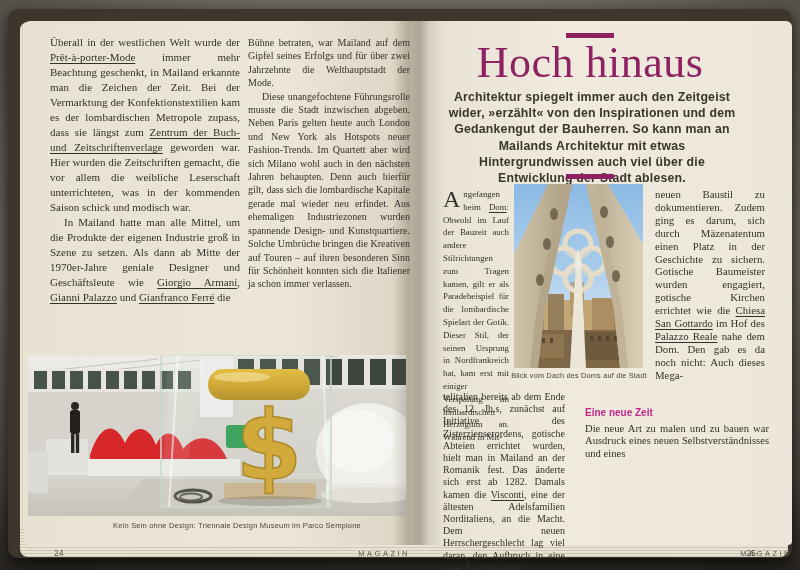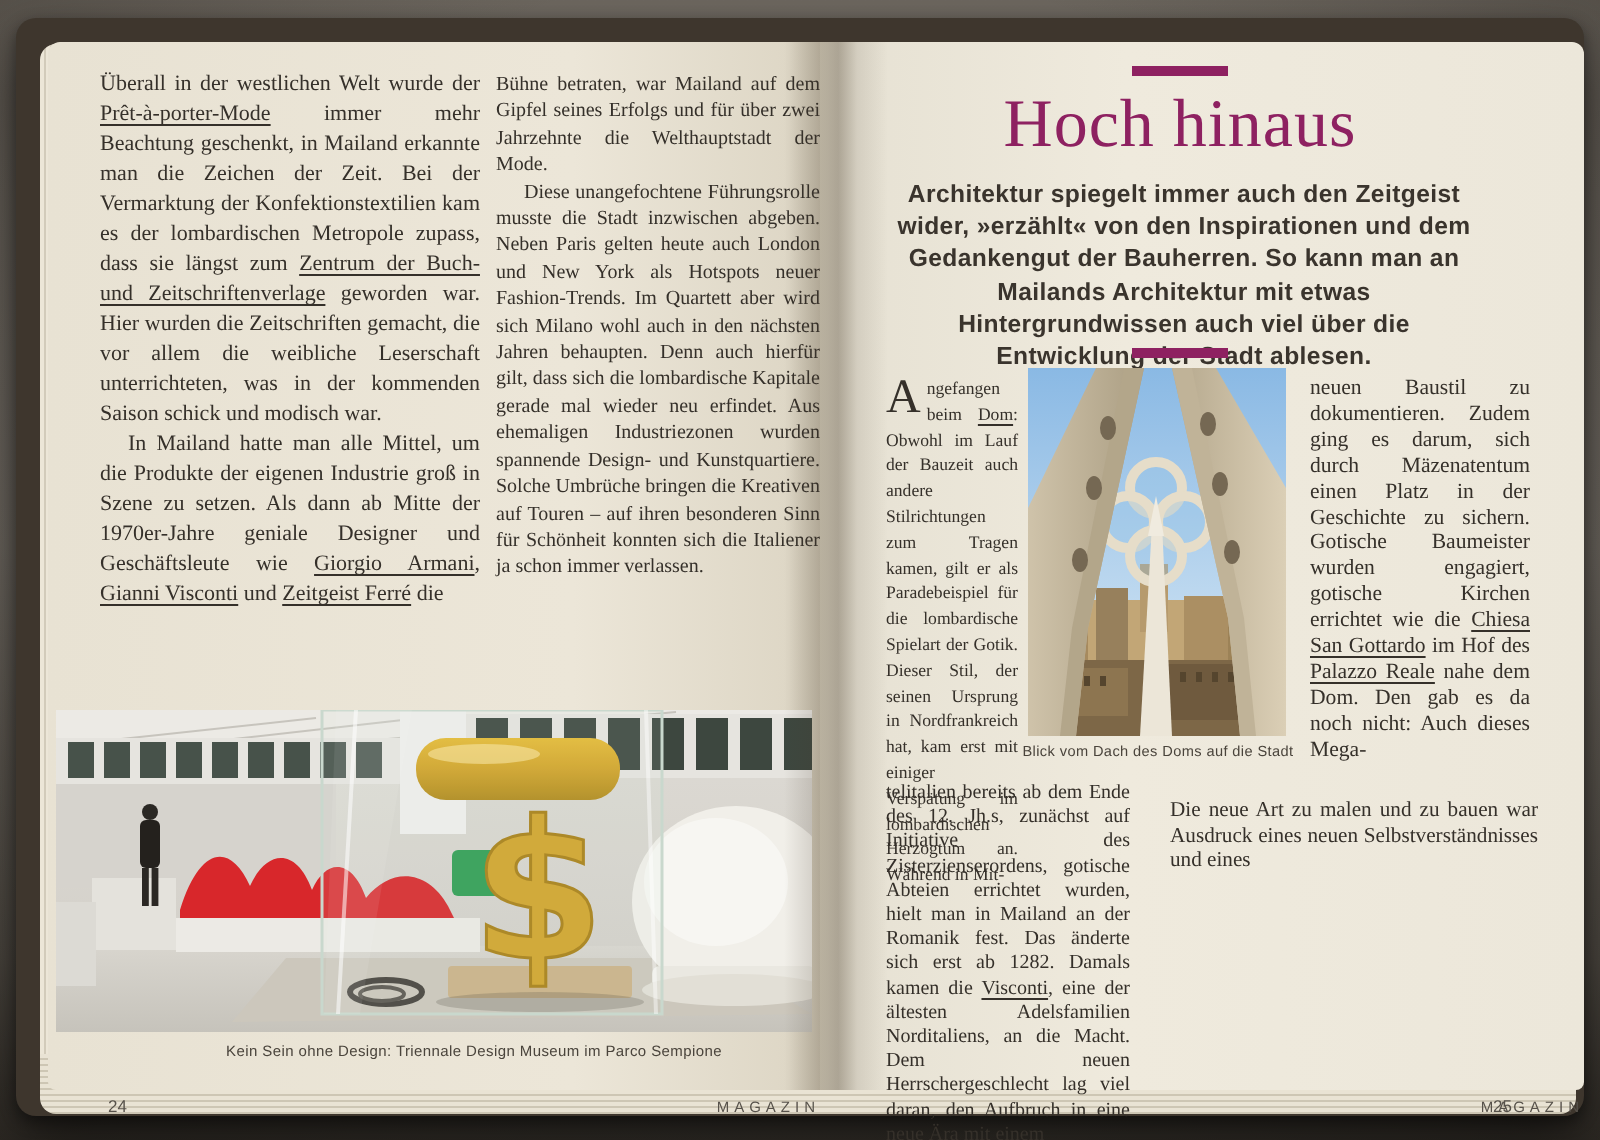--- a/index.html
+++ b/index.html
@@ -41,21 +41,21 @@
   .caption-left{left:0;top:500px;width:386px;margin-left:20px;}
   .pagenum{position:absolute;top:527px;font-size:8.5px;color:var(--footer);}
   .pagenum-left{left:30px;}
   .runfoot{position:absolute;top:528px;width:100%;text-align:right;font-size:7.5px;
     letter-spacing:2.5px;color:var(--footer);}
   
   .rule{position:absolute;width:48px;height:5px;background:var(--accent);}
   .rule-top{left:156px;top:12px;}
   .rule-mid{left:156px;top:153px;}
   .headline{position:absolute;left:30px;top:22px;width:300px;margin:0;text-align:center;
-    font-family:"Liberation Serif","DejaVu Serif",serif;font-weight:500;font-size:34px;
+    font-family:"Liberation Serif","DejaVu Serif",serif;font-weight:500;font-size:44px;
     line-height:40px;color:var(--accent);letter-spacing:.5px;}
   .intro{position:absolute;left:37px;top:68px;width:290px;text-align:center;font-weight:bold;
     font-size:12.3px;line-height:16.2px;color:#3a342d;letter-spacing:.2px;}
   .blockA{left:33px;top:167px;width:66px;font-size:8.8px;line-height:12.8px;}
   .dropcap{float:left;font-size:24px;line-height:23px;margin:0 3px 0 0;color:var(--ink);}
   .blockB{left:245px;top:167px;width:110px;font-size:10.8px;line-height:12.9px;}
   .blockC{left:33px;top:370px;width:122px;font-size:10px;line-height:12.2px;}
   .blockD{left:175px;top:379px;width:184px;font-size:10.6px;line-height:12.7px;}
   .subhead{font-family:"Liberation Sans","DejaVu Sans",sans-serif;font-weight:bold;
     font-size:10px;color:var(--subhead);margin:7px 0 3px 0;text-align:left;}
@@ -70,21 +70,21 @@
   <div class="vignette"></div>
 
   <div class="book">
     <div class="edge edge-left"></div>
     <div class="edge edge-right"></div>
     <div class="edge edge-bottom"></div>
 
     <div class="page page-left">
       <div class="col col1">
         <p><span>Überall in der westlichen Welt wurde der </span><span class="u">Prêt-à-porter-Mode</span><span> immer mehr Beachtung geschenkt, in Mailand erkannte man die Zeichen der Zeit. Bei der Vermarktung der Konfektionstextilien kam es der lombardischen Metropole zupass, dass sie längst zum </span><span class="u">Zentrum der Buch- und Zeitschriftenverlage</span><span> geworden war. Hier wurden die Zeitschriften gemacht, die vor allem die weibliche Leserschaft unterrichteten, was in der kommenden Saison schick und modisch war.</span></p>
-        <p class="indent"><span>In Mailand hatte man alle Mittel, um die Produkte der eigenen Industrie groß in Szene zu setzen. Als dann ab Mitte der 1970er-Jahre geniale Designer und Geschäftsleute wie </span><span class="u">Giorgio Armani</span><span>, </span><span class="u">Gianni Visconti</span><span> und </span><span class="u">Zeitgeist Ferré</span><span> die</span></p>
+        <p class="indent"><span>In Mailand hatte man alle Mittel, um die Produkte der eigenen Industrie groß in Szene zu setzen. Als dann ab Mitte der 1970er-Jahre geniale Designer und Geschäftsleute wie </span><span class="u">Giorgio Armani</span><span>, </span><span class="u">Gianni Palazzo</span><span> und </span><span class="u">Gianfranco Ferré</span><span> die</span></p>
       </div>
       <div class="col col2">
         <p><span>Bühne betraten, war Mailand auf dem Gipfel seines Erfolgs und für über zwei Jahrzehnte die Welthauptstadt der Mode.</span></p>
         <p class="indent"><span>Diese unangefochtene Führungsrolle musste die Stadt inzwischen abgeben. Neben Paris gelten heute auch London und New York als Hotspots neuer Fashion-Trends. Im Quartett aber wird sich Milano wohl auch in den nächsten Jahren behaupten. Denn auch hierfür gilt, dass sich die lombardische Kapitale gerade mal wieder neu erfindet. Aus ehemaligen Industriezonen wurden spannende Design- und Kunstquartiere. Solche Umbrüche bringen die Kreativen auf Touren – auf ihren besonderen Sinn für Schönheit konnten sich die Italiener ja schon immer verlassen.</span></p>
       </div>
 
       <div class="photo-left">
         <svg width="378" height="161" viewBox="0 0 378 161" xmlns="http://www.w3.org/2000/svg">
           <defs>
             <linearGradient id="wall" x1="0" y1="0" x2="0" y2="1">
@@ -238,20 +238,21 @@
             <ellipse cx="26" cy="96" rx="4" ry="6"></ellipse>
               <ellipse cx="102" cy="92" rx="4" ry="6"></ellipse>
           </g>
         </svg>
       </div>
       <div class="caption caption-right">Blick vom Dach des Doms auf die Stadt</div>
 
       <div class="blk blockB"><span>neuen Baustil zu dokumentieren. Zudem ging es darum, sich durch Mäzenatentum einen Platz in der Geschichte zu sichern. Gotische Baumeister wurden engagiert, gotische Kirchen errichtet wie die </span><span class="u">Chiesa San Gottardo</span><span> im Hof des </span><span class="u">Palazzo Reale</span><span> nahe dem Dom. Den gab es da noch nicht: Auch dieses Mega-</span></div>
       <div class="blk blockC"><span>telitalien bereits ab dem Ende des 12. Jh.s, zunächst auf Initiative des Zisterzienserordens, gotische Abteien errichtet wurden, hielt man in Mailand an der Romanik fest. Das änderte sich erst ab 1282. Damals kamen die </span><span class="u">Visconti</span><span>, eine der ältesten Adelsfamilien Norditaliens, an die Macht. Dem neuen Herrschergeschlecht lag viel daran, den Aufbruch in eine neue Ära mit einem</span></div>
       <div class="blk blockD">
+        <div class="subhead">Eine neue Zeit</div>
         <p>Die neue Art zu malen und zu bauen war Ausdruck eines neuen Selbstverständnisses und eines</p>
       </div>
 
       <div class="pagenum pagenum-right">25</div>
       <div class="runfoot">MAGAZIN</div>
     </div>
 
     <div class="gutter"></div>
   </div>
 </div>

